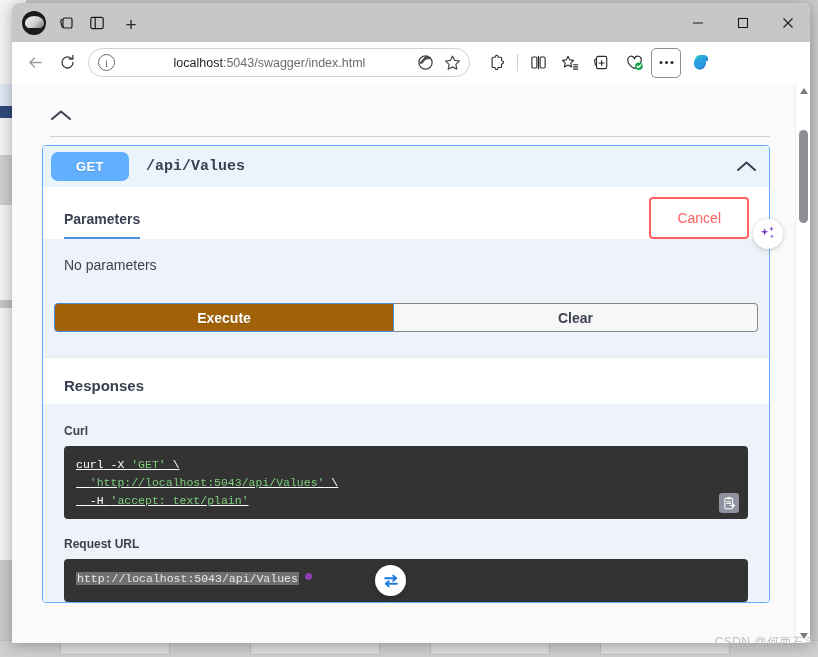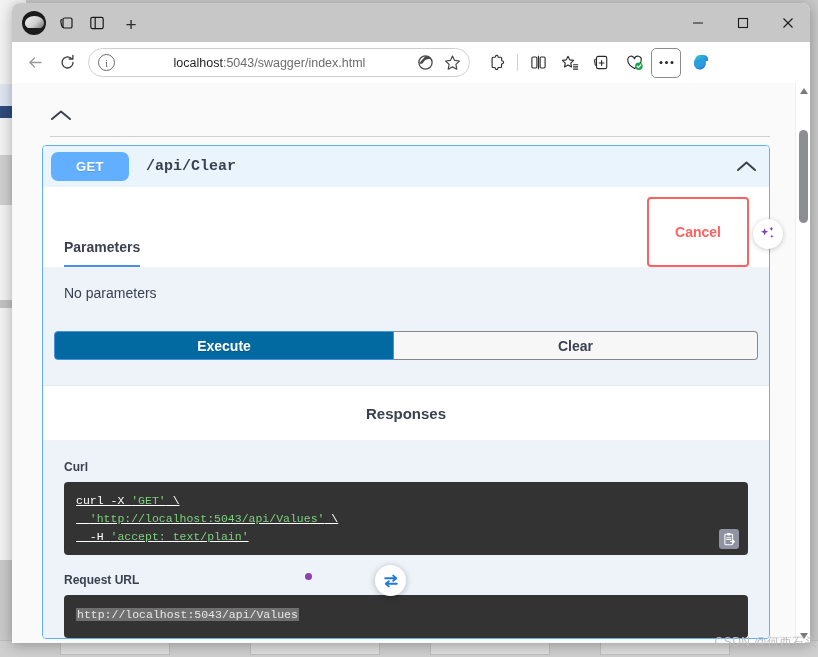--- a/index.html
+++ b/index.html
@@ -212,62 +212,61 @@
     padding: 13px 20px 0 21px;
   }
   #params-tab {
     font-size: 14px; font-weight: 700; color: #3b4151;
     padding-bottom: 10px; border-bottom: 2px solid #4990e2;
     cursor: pointer;
   }
   #cancel-btn {
     border: 2px solid #ff6060; color: #ff6060;
     background: #ffffff;
-    font-size: 14px; font-weight: 700;
+    font-size: 14px; font-weight: 400;
     border-radius: 4px;
-    padding: 25px 26px;
+    padding: 11px 26px;
     cursor: pointer;
     margin-top: -3px;
   }
   #params-body {
     background: #eef3f9;
     padding: 18px 21px 0 21px;
   }
   #no-params { font-size: 14px; color: #3b4151; }
   #btn-row {
     display: flex;
     padding: 30px 11px 25px 11px;
     background: #eef3f9;
   }
   #execute-btn {
     flex: 0 0 340px;
-    background: #0369a1; color: #ffffff;
+    background: #a16207; color: #ffffff;
     border: 1px solid #4990e2;
     border-radius: 4px 0 0 4px;
     height: 29px;
     font-size: 14px; font-weight: 700;
     cursor: pointer;
     text-shadow: 0 1px 0 rgba(0,0,0,.15);
   }
   #clear-btn {
     flex: 1 1 auto;
     background: #f7f7f7; color: #3b4151;
     border: 1px solid #888888; border-left: none;
     border-radius: 0 4px 4px 0;
     height: 29px;
     font-size: 14px; font-weight: 700;
     cursor: pointer;
   }
 
   
   #responses-head {
     background: #ffffff;
-    padding: 19px 21px 18px 21px;
+    padding: 19px 21px 10px 21px;
     border-top: 1px solid #e8e8e8;
-    text-align: center;
   }
   #responses-title { font-size: 15px; font-weight: 700; color: #3b4151; }
   #responses-body {
     background: #eef3f9;
     padding: 20px 21px 0 21px;
   }
   .resp-label { font-size: 12px; font-weight: 700; color: #3b4151; margin-bottom: 8px; }
   .code-block {
     background: #333333; border-radius: 4px;
     padding: 10px 12px;
@@ -487,21 +486,21 @@
           </div>
         </div>
 
         <div id="opblock-wrap">
           <div id="opblock-divider"></div>
 
           <div id="opblock">
 
             <div id="opblock-summary">
               <div id="method-badge">GET</div>
-              <div id="op-path">/api/Clear</div>
+              <div id="op-path">/api/Values</div>
               <div id="op-chevron" class="chevron-up">
                 <svg width="21" height="13" viewBox="0 0 21 13" fill="none" stroke="#3b4151" stroke-width="2" stroke-linecap="round" stroke-linejoin="round">
                   <polyline points="2,10 10.5,2.6 19,10"></polyline>
                 </svg>
               </div>
             </div>
 
             <div id="params-section">
               <div id="params-head">
                 <div id="params-tab">Parameters</div>

